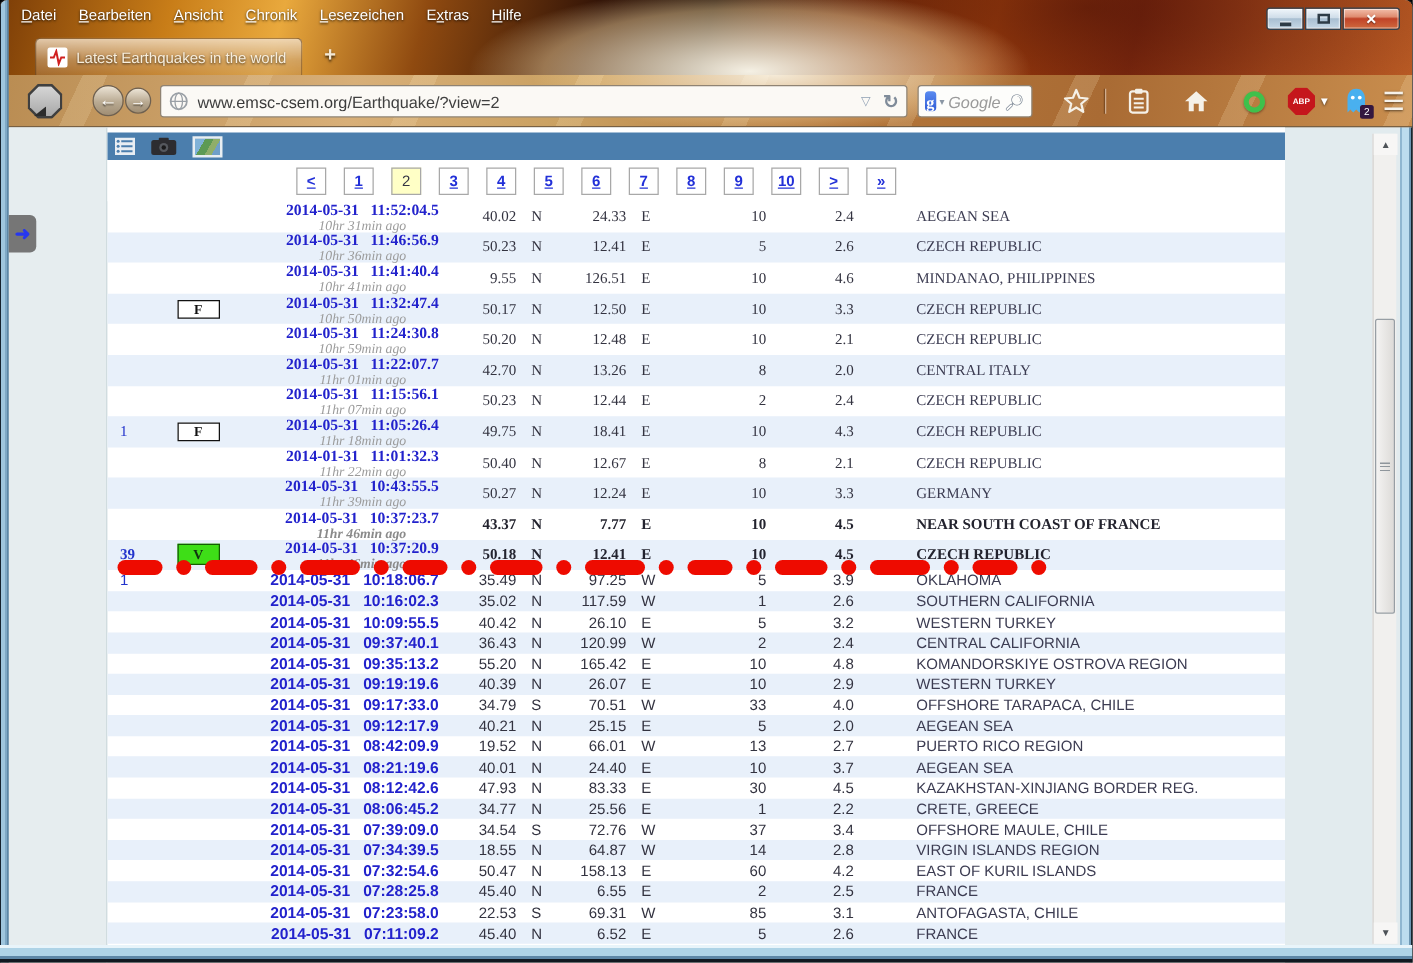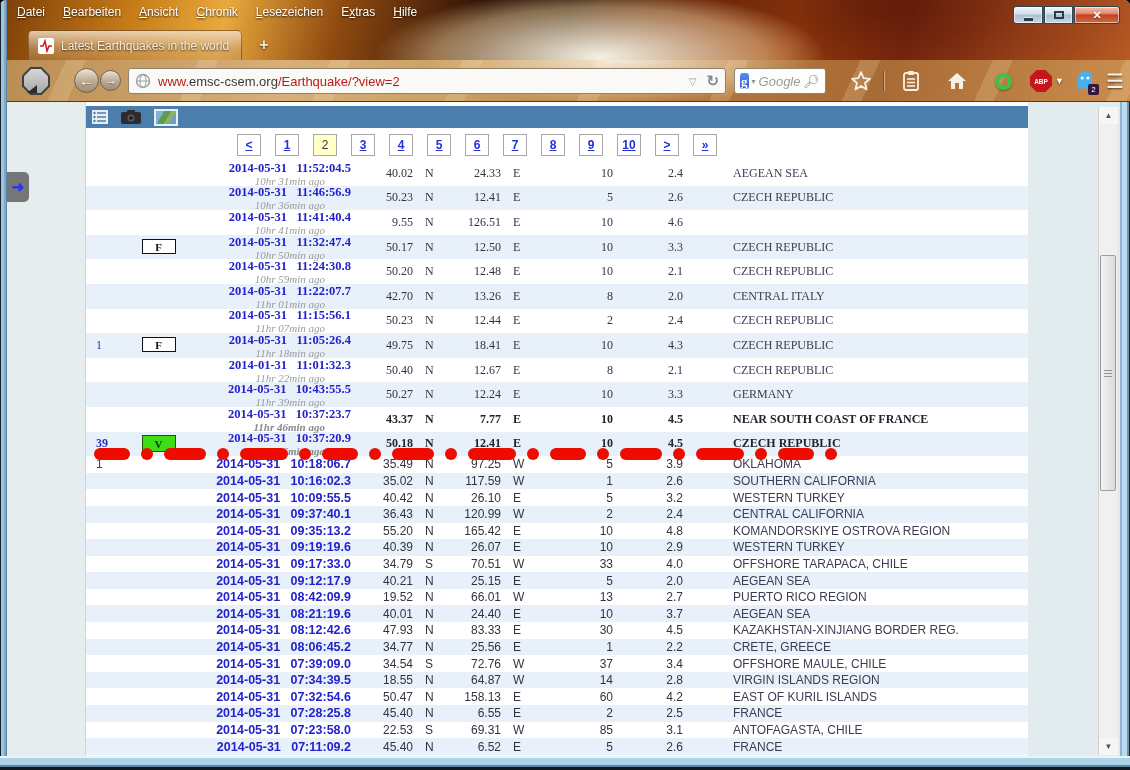--- a/index.html
+++ b/index.html
@@ -57,21 +57,21 @@
          clip-path:polygon(0 100%,100% 100%,100% 0); }
   .navbtn { position:absolute; border-radius:50%; border:1px solid #6e6050;
             background:linear-gradient(#ece4d6,#b9aa92 55%,#a08e74); color:#fff; font-weight:bold;
             display:flex; align-items:center; justify-content:center; text-shadow:0 1px 1px rgba(0,0,0,.5); }
   .back { left:74px; top:8px; width:25px; height:25px; font-size:15px; }
   .fwd  { left:100px; top:10px; width:21px; height:21px; font-size:13px; }
 
   .urlbar { position:absolute; left:128px; top:8px; width:598px; height:26px; background:#fbf9f5;
             border:1px solid #8f8373; border-radius:3px; display:flex; align-items:center; padding:0 6px; }
   .url-text { font-size:13px; margin-left:7px; white-space:nowrap; flex:1; overflow:hidden; }
-  .url-dim { color:#b91c1c; } .url-domain { color:#3a3a3a; }
+  .url-dim { color:#404040; } .url-domain { color:#3a3a3a; }
   .url-drop { color:#90a0b4; font-size:10px; margin-right:10px; }
   .url-reload { color:#7f8b99; font-size:15px; font-weight:bold; }
 
   .searchbox { position:absolute; left:734px; top:8px; width:92px; height:26px; background:#fdfdfb;
                border:1px solid #8f8373; border-radius:3px; display:flex; align-items:center; padding:0 5px; gap:3px; }
   .glogo { width:16px; height:16px; border-radius:3px; background:linear-gradient(#5a8bf0,#2f5bd6);
            color:#fff; font-family:"Liberation Serif", serif; font-weight:bold; font-size:13px;
            display:flex; align-items:center; justify-content:center; line-height:1; }
   .scaret { color:#8a96a4; font-size:8px; }
   .splaceholder { color:#9a9a9a; font-style:italic; font-size:13px; flex:1; }
@@ -344,20 +344,21 @@
         <div class="row twoline">
           <span class="cell c-comments"></span>
           <span class="cell c-flag"></span>
           <span class="cell c-datetime"><span class="dt-link">2014-05-31   11:41:40.4</span><div class="ago">10hr 41min ago</div></span>
           <span class="cell c-lat">9.55</span>
           <span class="cell c-ns">N</span>
           <span class="cell c-lon">126.51</span>
           <span class="cell c-ew">E</span>
           <span class="cell c-depth">10</span>
           <span class="cell c-mag">4.6</span>
+          <span class="cell c-region">MINDANAO, PHILIPPINES</span>
         </div>
         <div class="row twoline">
           <span class="cell c-comments"></span>
           <span class="cell c-flag"><span class="fbtn">F</span></span>
           <span class="cell c-datetime"><span class="dt-link">2014-05-31   11:32:47.4</span><div class="ago">10hr 50min ago</div></span>
           <span class="cell c-lat">50.17</span>
           <span class="cell c-ns">N</span>
           <span class="cell c-lon">12.50</span>
           <span class="cell c-ew">E</span>
           <span class="cell c-depth">10</span>

